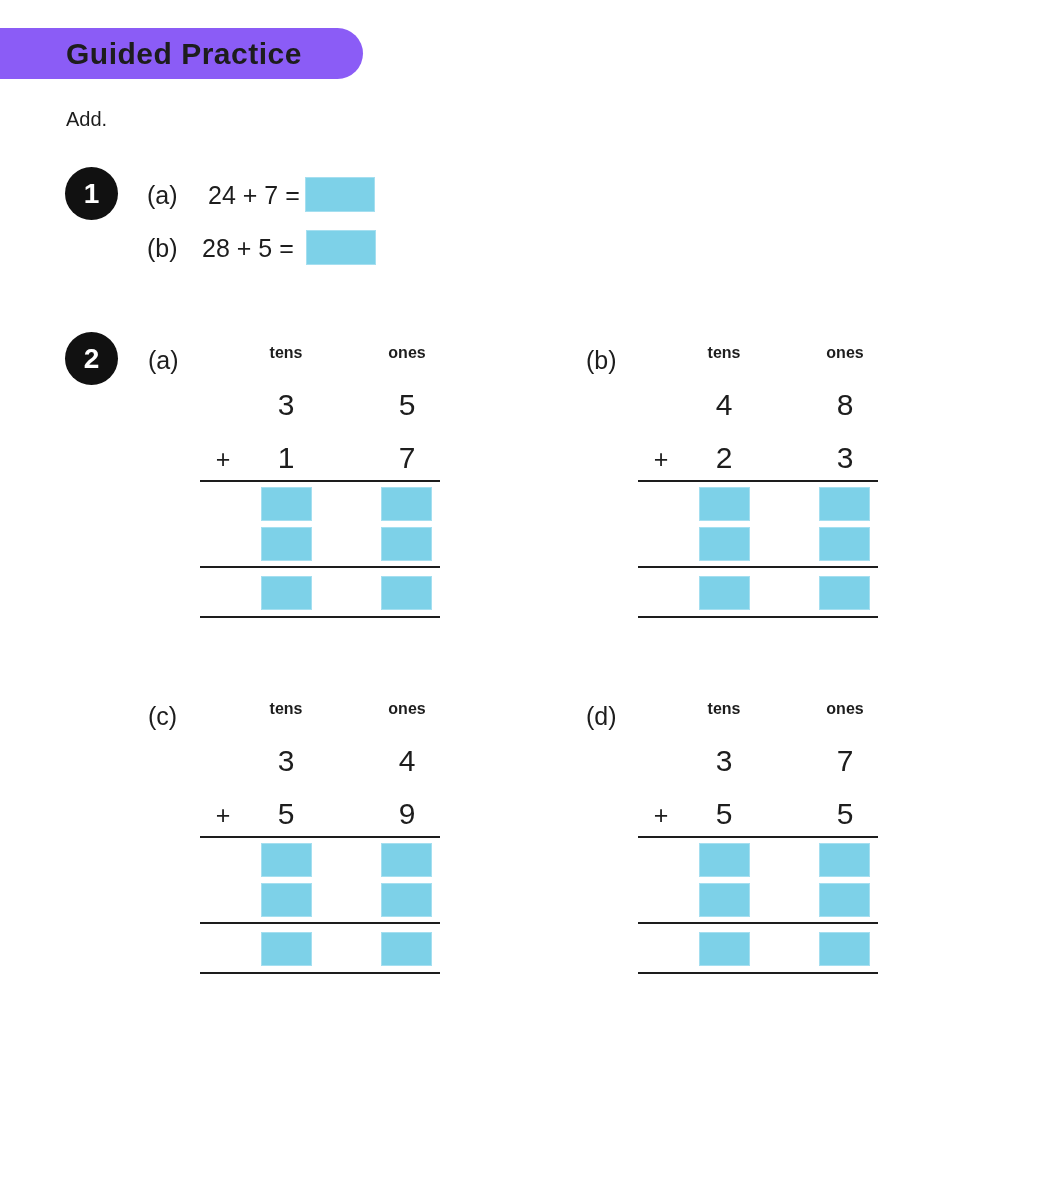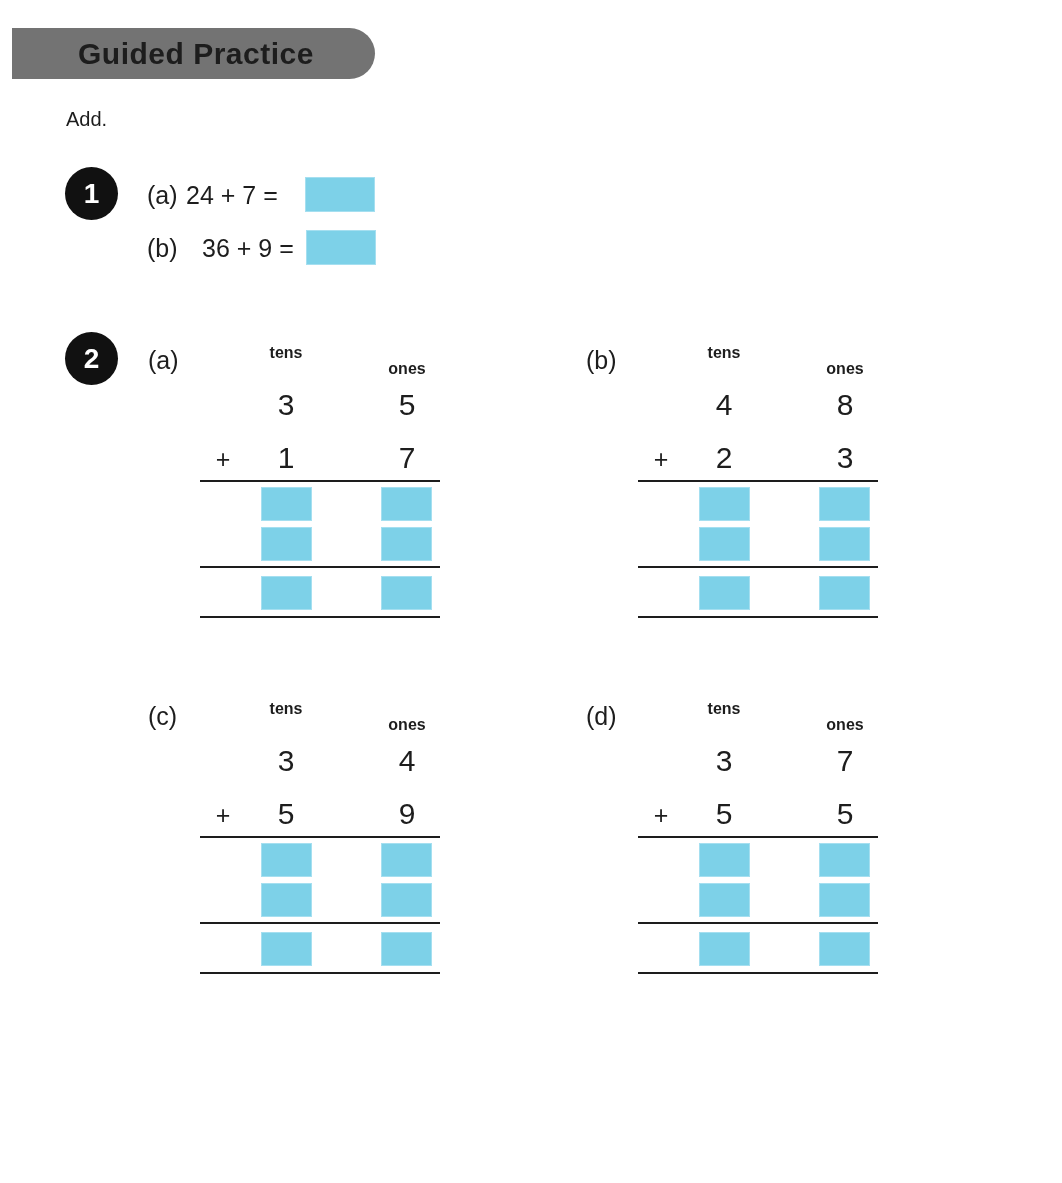--- a/index.html
+++ b/index.html
@@ -8,23 +8,23 @@
     position:relative;
     font-family:"Liberation Sans","DejaVu Sans",sans-serif;
     color:#1d1d1d;
     overflow:hidden;
   }
 
   
   .header-pill {
     position:absolute; left:0; top:28px;
     width:363px; height:51px;
-    background:#737373;
+    background:#8b5cf6;
     border-radius:0 26px 26px 0;
-    display:flex; align-items:center;margin-left:12px;
+    display:flex; align-items:center;
   }
   .header-pill .hp-text {
     padding-left:66px;
     font-size:30px; font-weight:bold;
     letter-spacing:0.5px;
   }
 
   .instruction {
     position:absolute; left:66px; top:108px;
     font-size:20px;
@@ -38,21 +38,21 @@
     color:#ffffff; font-size:28px; font-weight:bold;
     display:flex; align-items:center; justify-content:center;
   }
   .badge.b-one { left:65px; top:167px; }
   .badge.b-two { left:65px; top:332px; }
 
   
   .p1-label { position:absolute; font-size:25px; }
   .p1-expr  { position:absolute; font-size:25px; }
   .p1a-label { left:147px; top:181px; }
-  .p1a-expr  { left:186px; top:181px; }
+  .p1a-expr  { left:208px; top:181px; }
   .p1b-label { left:147px; top:234px; }
   .p1b-expr  { left:202px; top:234px; }
   .p1-box {
     position:absolute; width:70px; height:35px;
     background:#7DD1E8; border:1px solid #a5dff0;
   }
   .p1a-box { left:305px; top:177px; }
   .p1b-box { left:306px; top:230px; }
 
   
@@ -64,21 +64,21 @@
 
   .part-label { position:absolute; left:0; top:2px; font-size:25px; }
 
   .col-table { position:absolute; left:52px; top:0; width:240px; height:280px; }
 
   .hdr {
     position:absolute; top:0; width:80px;
     text-align:center; font-size:16px; font-weight:bold;
   }
   .hdr.tens { left:46px; }
-  .hdr.ones { left:167px;margin-top:16px; }
+  .hdr.ones { left:167px; }
 
   .digit {
     position:absolute; width:80px;
     text-align:center; font-size:30px;
   }
   .digit.tens { left:46px; }
   .digit.ones { left:167px; }
   .digit.r1 { top:44px; }
   .digit.r2 { top:97px; }
 
@@ -114,21 +114,21 @@
 
 <div class="instruction">Add.</div>
 
 <div class="badge b-one">1</div>
 
 <span class="p1-label p1a-label">(a)</span>
 <span class="p1-expr p1a-expr">24 + 7 =</span>
 <div class="p1-box p1a-box"></div>
 
 <span class="p1-label p1b-label">(b)</span>
-<span class="p1-expr p1b-expr">36 + 9 =</span>
+<span class="p1-expr p1b-expr">28 + 5 =</span>
 <div class="p1-box p1b-box"></div>
 
 <div class="badge b-two">2</div>
 
 <div class="p2-part p2-a">
   <div class="part-label">(a)</div>
   <div class="col-table">
     <div class="hdr tens">tens</div>
     <div class="hdr ones">ones</div>
     <div class="digit r1 tens">3</div>

